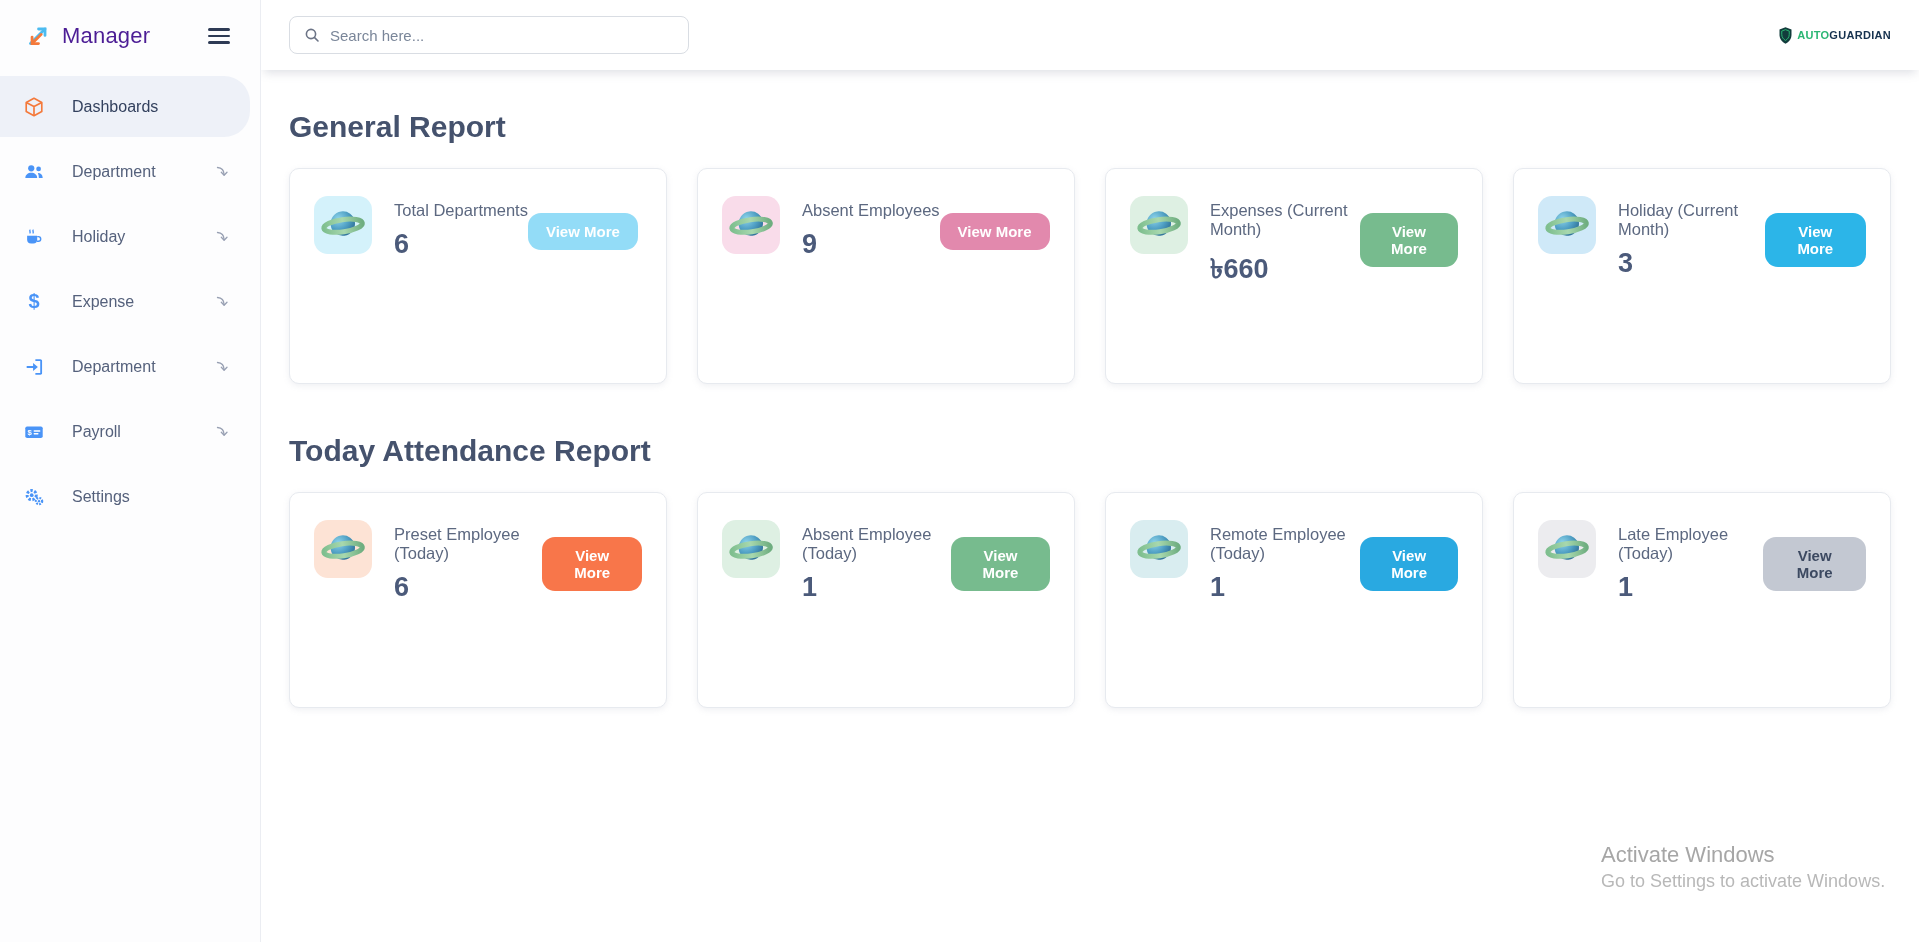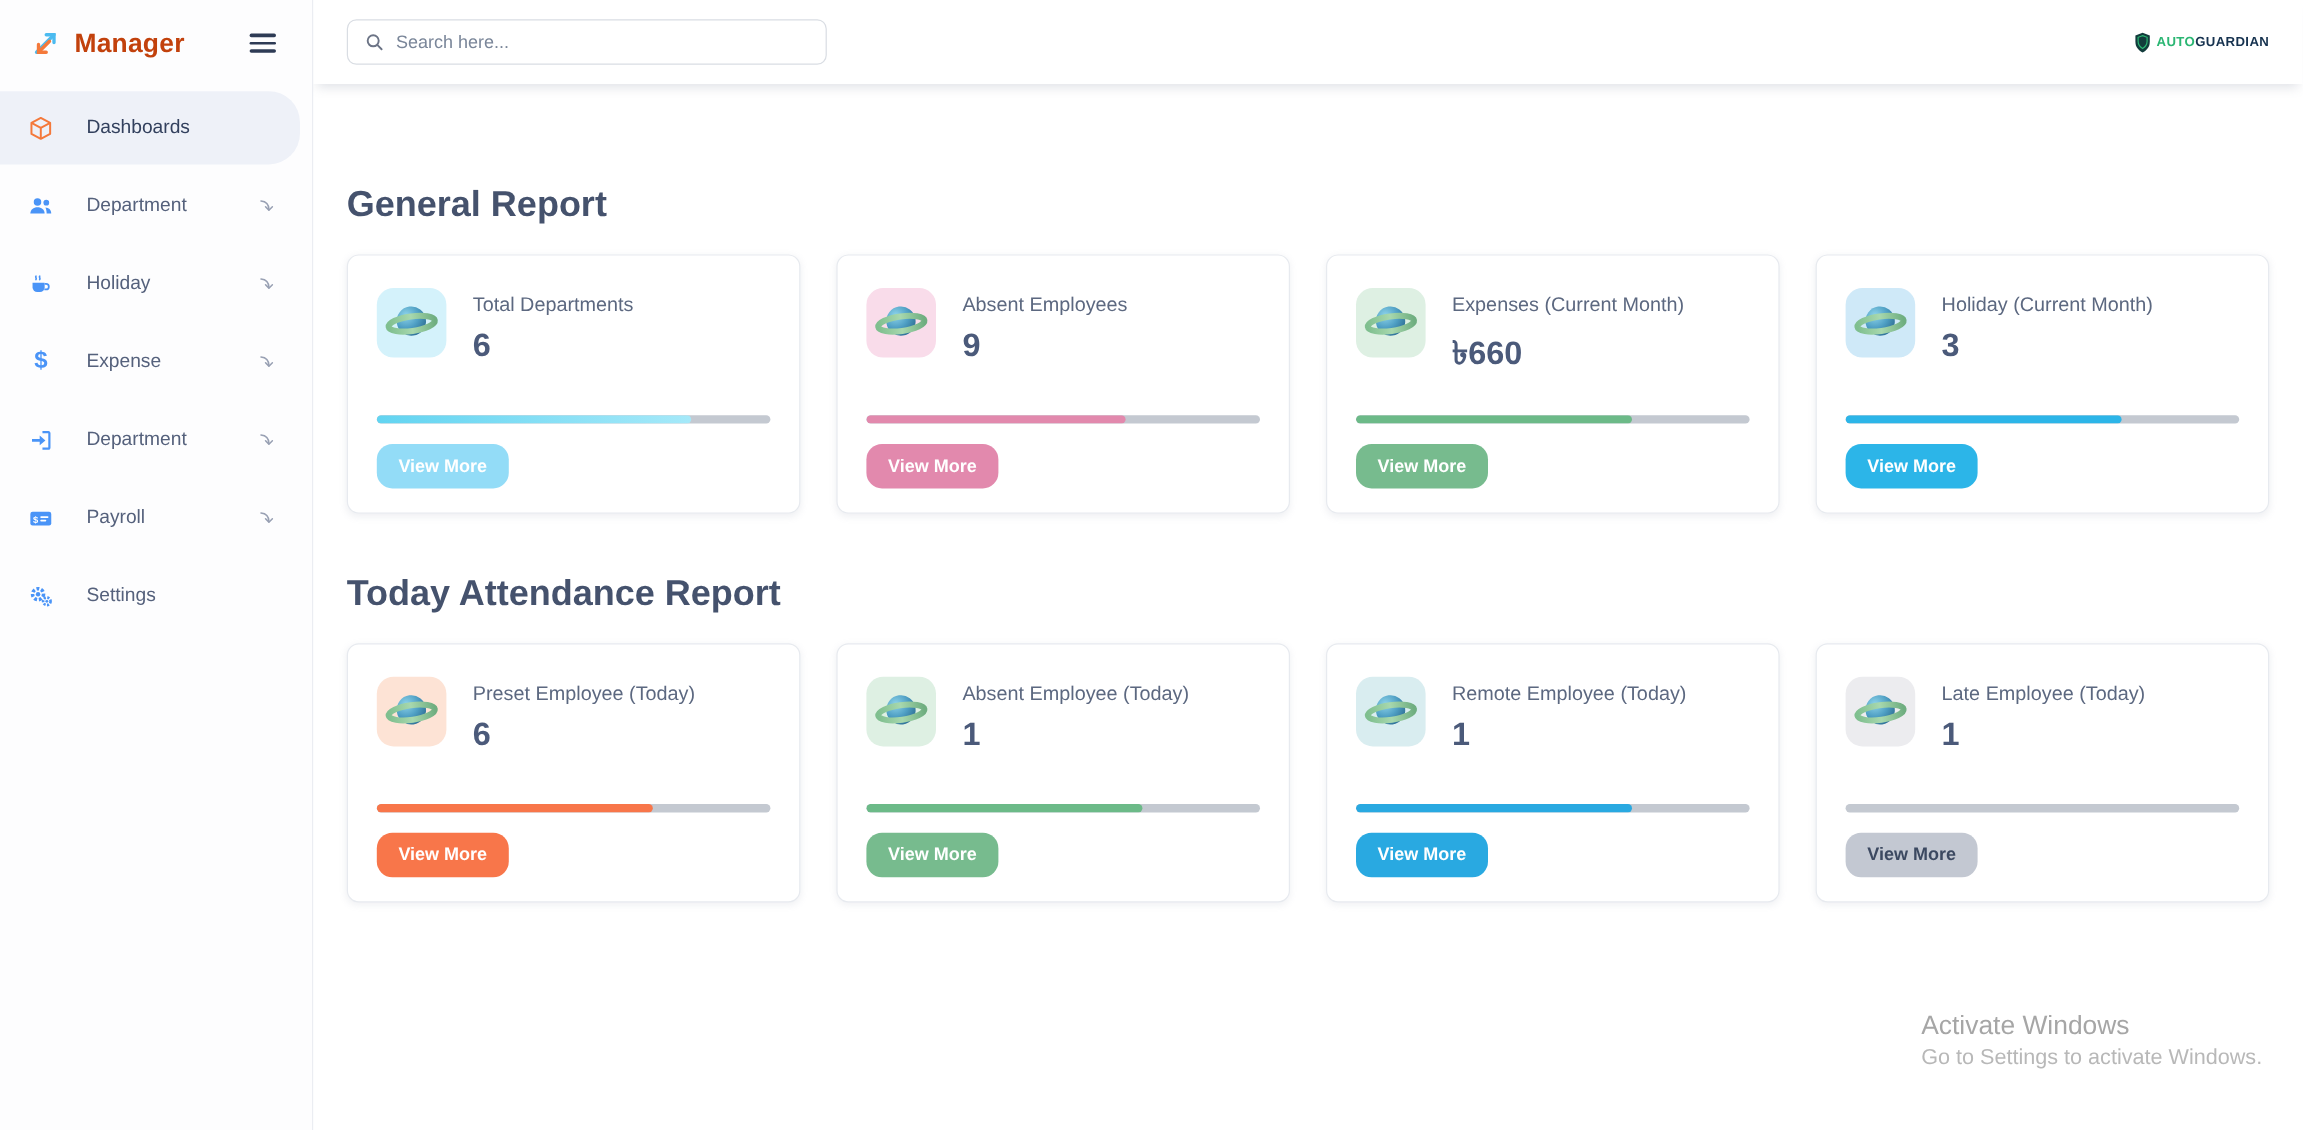--- a/index.html
+++ b/index.html
@@ -3,55 +3,55 @@
 <meta charset="utf-8">
 <style>
   * { margin:0; padding:0; box-sizing:border-box; }
   html,body { width:1919px; height:942px; overflow:hidden; }
   body { font-family:"Liberation Sans", sans-serif; background:#fff; display:flex; color:#55617c; }
 
   
   .sidebar { width:261px; min-width:261px; height:100%; background:#fdfdfe; border-right:1px solid #ebedf2; z-index:3; }
   .logo-row { display:flex; align-items:center; padding:22px 30px 16px 24px; }
   .logo-mark { width:28px; height:28px; margin-right:10px; }
-  .brand { font-size:22px; font-weight:700; color:#c2410c; letter-spacing:.2px; flex:1; }
+  .brand { font-size:22px; font-weight:400; color:#4c1d95; letter-spacing:.2px; flex:1; }
   .hamburger { display:flex; flex-direction:column; gap:4px; cursor:pointer; }
   .hamburger span { display:block; width:22px; height:2.4px; background:#2e3b55; border-radius:2px; }
   .nav { margin-top:10px; }
   .nav-item { display:flex; align-items:center; height:61px; margin-bottom:4px; padding:0 32px 0 22px; cursor:pointer; }
   .nav-item.active { background:#eef1f8; border-radius:0 26px 26px 0; margin-right:10px; padding-right:22px; }
   .nav-icon { width:24px; height:24px; display:flex; align-items:center; justify-content:center; margin-right:26px; }
   .nav-icon svg { width:22px; height:22px; }
   .dollar-glyph { font-size:20px; font-weight:700; color:#4a94f7; }
   .nav-label { font-size:16px; color:#55617c; }
   .nav-item.active .nav-label { color:#33415e; font-weight:500; }
   .nav-arrow { margin-left:auto; width:14px; height:14px; }
 
   
-  .main { flex:1; display:flex; flex-direction:column; position:relative;gap:44px; }
+  .main { flex:1; display:flex; flex-direction:column; position:relative; }
   .topbar { height:70px; min-height:70px; background:#fff; display:flex; align-items:center; padding:0 28px;
             box-shadow:0 6px 9px -3px rgba(110,120,140,.22); position:relative; z-index:2; }
   .search-box { width:400px; height:38px; border:1px solid #d9dde3; border-radius:8px; display:flex; align-items:center;
                 padding:0 14px; gap:10px; background:#fff; }
   .search-box svg { width:16px; height:16px; }
   .search-box input { border:none; outline:none; flex:1; font-size:15px; font-family:"Liberation Sans",sans-serif; color:#3c475e; background:transparent; }
   .search-box input::placeholder { color:#7a8699; }
   .partner { margin-left:auto; display:flex; align-items:center; gap:4px; }
   .partner-text { font-size:11px; font-weight:700; letter-spacing:.3px; }
   .partner-text .p1 { color:#2bb673; }
   .partner-text .p2 { color:#16324f; }
 
   .content { flex:1; padding:0 28px; background:#fff; }
   .section-title { font-size:30px; font-weight:700; color:#45526d; }
   .section-title.first { margin:40px 0 24px; }
   .section-title.second { margin:50px 0 24px; }
 
   .cards { display:grid; grid-template-columns:repeat(4,1fr); gap:30px; }
   .card { background:#fff; border:1px solid #e7eaef; border-radius:10px; height:216px;
-          padding:27px 24px 20px; box-shadow:0 2px 6px rgba(140,150,170,.14); display:flex; flex-direction:column; }
+          padding:27px 24px 20px; box-shadow:0 2px 6px rgba(140,150,170,.14); display:flex; flex-direction:row; }
   .card-head { display:flex; gap:22px; }
   .icon-box { width:58px; height:58px; min-width:58px; border-radius:14px; background:var(--icon-bg,#eee);
               display:flex; align-items:center; justify-content:center; }
   .icon-box svg { width:46px; height:46px; }
   .card-title { font-size:16.5px; color:#5c6880; margin-top:5px; }
   .card-value { font-size:27px; font-weight:700; color:#4b5a7a; margin-top:9px; }
   .track { height:7px; border-radius:4px; background:#c4c9d1; margin-top:auto; overflow:hidden; }
   .fill { height:100%; border-radius:4px; width:var(--pct,0%); }
   .view-btn { margin-top:17px; align-self:flex-start; border:none; cursor:pointer; background:var(--btn,#ccc);
               color:var(--btn-text,#fff); font-family:"Liberation Sans",sans-serif; font-size:15px; font-weight:700;

